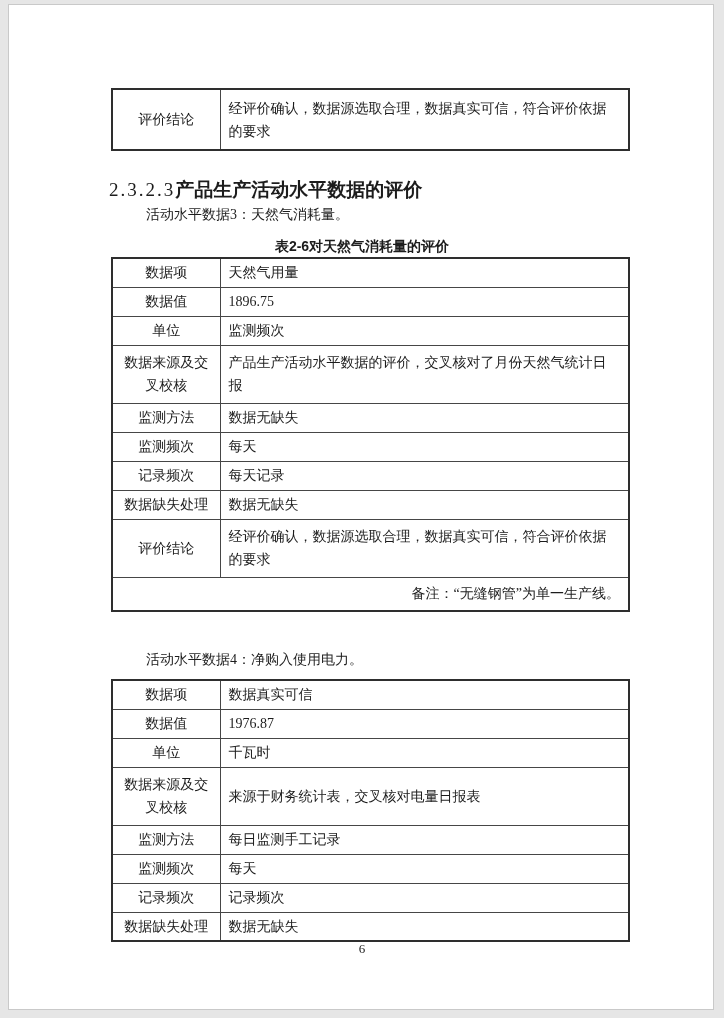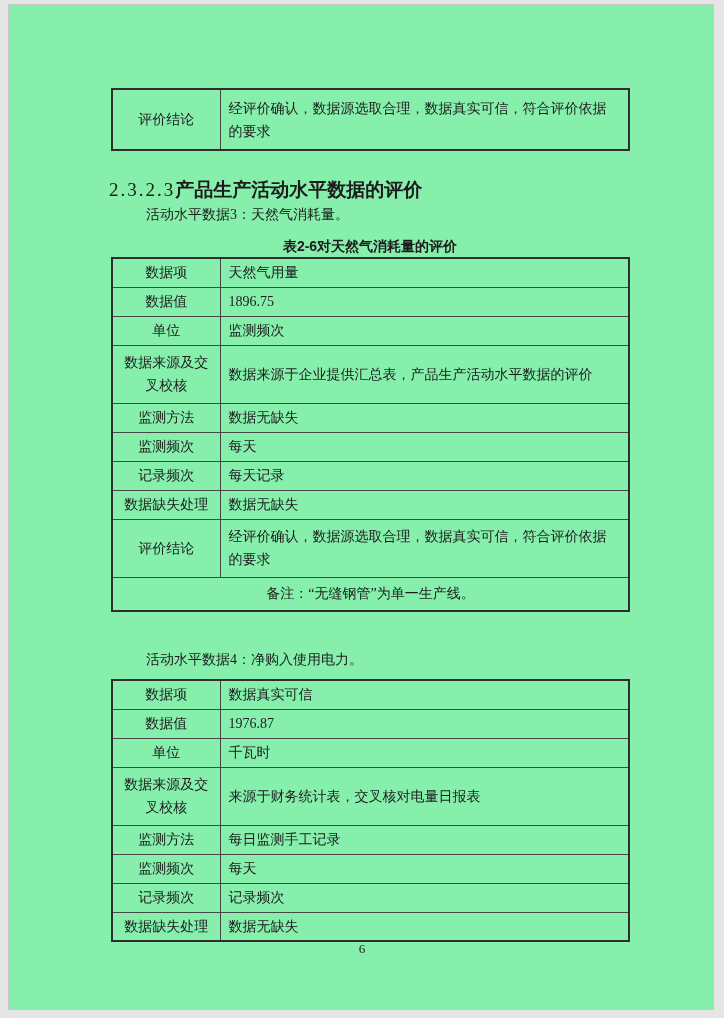--- a/index.html
+++ b/index.html
@@ -7,42 +7,42 @@
     width:724px; height:1018px;
     background:#e6e6e6;
     font-family:"Liberation Serif","DejaVu Serif",serif;
     color:#1c1c1c;
     position:relative;
     overflow:hidden;
   }
   .page {
     position:absolute; left:8px; top:4px;
     width:706px; height:1006px;
-    background:#86efac;
+    background:#ffffff;
     border:1px solid #c9c9c9;
     box-sizing:border-box;
   }
   .tbl {
     position:absolute; left:102px; width:517px;
     border-collapse:collapse; table-layout:fixed;
     font-size:14px;
     border:2px solid #2e2e2e;
   }
   .tbl td {
     border:1px solid #464646;
     padding:2px 8px;
     vertical-align:middle;
     line-height:23px;
     box-sizing:border-box;
   }
   .col1 { width:108px; }
   .col2 { width:409px; }
   .lbl { text-align:center; padding:2px 2px; white-space:pre-line; }
   .val { text-align:left; padding:2px 6px 2px 9px; white-space:pre-line; }
-  .note-cell { text-align:center; padding:2px 4px;margin-left:20px; }
+  .note-cell { text-align:right; padding:2px 4px;margin-left:20px; }
   tr.r1 { height:29px; }
   tr.r2 { height:58px; }
   tr.rn { height:34px; }
   tr.rc { height:61px; }
   .carryover { top:83px; }
   .t6 { top:252px; }
   .t7 { top:674px; }
   .heading {
     position:absolute; top:172px; left:100px;
     font-size:19px; white-space:nowrap;
@@ -55,21 +55,21 @@
     font-family:"Liberation Sans","DejaVu Sans",sans-serif;
     font-weight:bold;
   }
   .para {
     position:absolute; left:137px;
     font-size:14px; white-space:nowrap;text-align:center;
   }
   .p3 { top:201px; }
   .p4 { top:622px;margin-top:24px; }
   .caption {
-    position:absolute; left:8px; width:706px;
+    position:absolute; left:0; width:706px;
     text-align:center;
     font-family:"Liberation Sans","DejaVu Sans",sans-serif;
     font-weight:bold; font-size:14px;
   }
   .cap6 { top:233px; }
   .cap7 { top:652px; }
   .pagenum {
     position:absolute; top:936px; left:0; width:706px;
     text-align:center; font-size:13px;
   }
@@ -115,21 +115,21 @@
       <td class="lbl">数据值</td>
       <td class="val">1896.75</td>
     </tr>
     <tr class="r1">
       <td class="lbl">单位</td>
       <td class="val">监测频次</td>
     </tr>
     <tr class="r2">
       <td class="lbl">数据来源及交
 叉校核</td>
-      <td class="val">数据来源于企业提供汇总表，产品生产活动水平数据的评价</td>
+      <td class="val">产品生产活动水平数据的评价，交叉核对了月份天然气统计日报</td>
     </tr>
     <tr class="r1">
       <td class="lbl">监测方法</td>
       <td class="val">数据无缺失</td>
     </tr>
     <tr class="r1">
       <td class="lbl">监测频次</td>
       <td class="val">每天</td>
     </tr>
     <tr class="r1">

